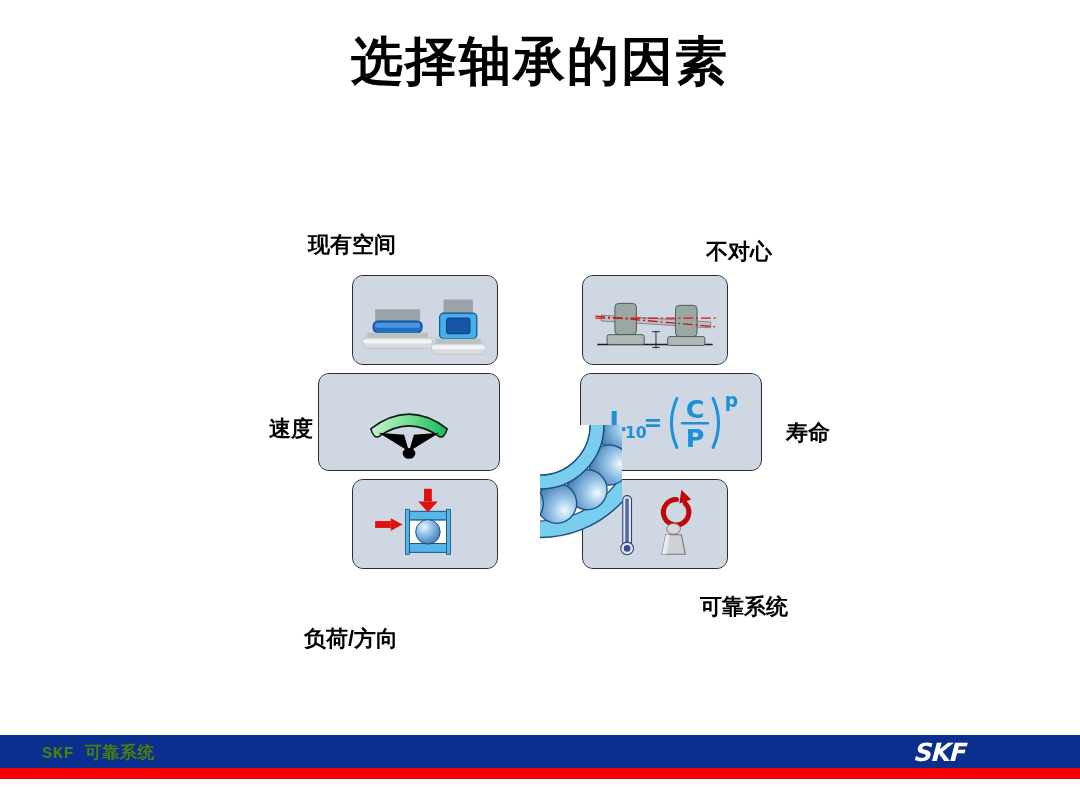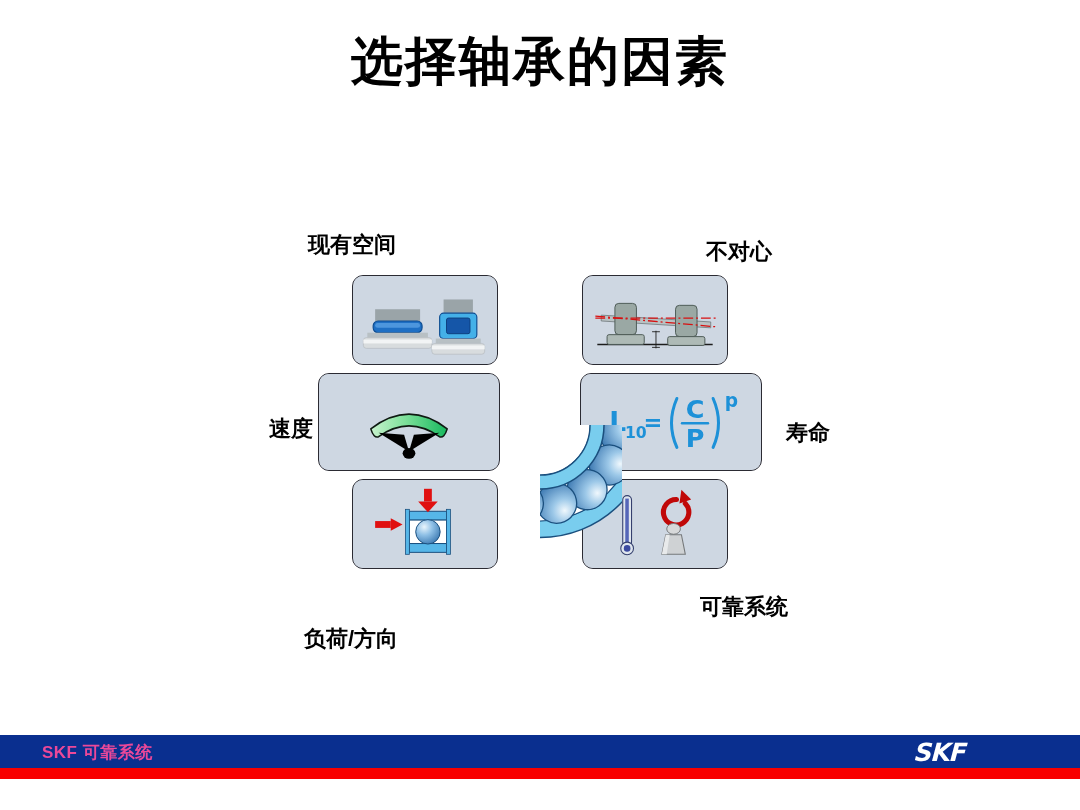--- a/index.html
+++ b/index.html
@@ -105,24 +105,24 @@
     left: 0;
     top: 768px;
     width: 1080px;
     height: 11px;
     background: #f80000;
   }
   #footer-text {
     position: absolute;
     left: 42px;
     top: 741px;
-    font-family: Liberation Sans, sans-serif;
+    font-family: Liberation Mono, monospace;
     font-size: 17px;
     font-weight: 700;
-    color: #ec4899;
+    color: #4d7c0f;
     letter-spacing: 0.5px;
     white-space: nowrap;
   }
   #skf-logo {
     position: absolute;
     left: 915px;
     top: 738px;
     font-family: "DejaVu Sans", "Liberation Sans", sans-serif;
     font-size: 25px;
     font-weight: 700;

